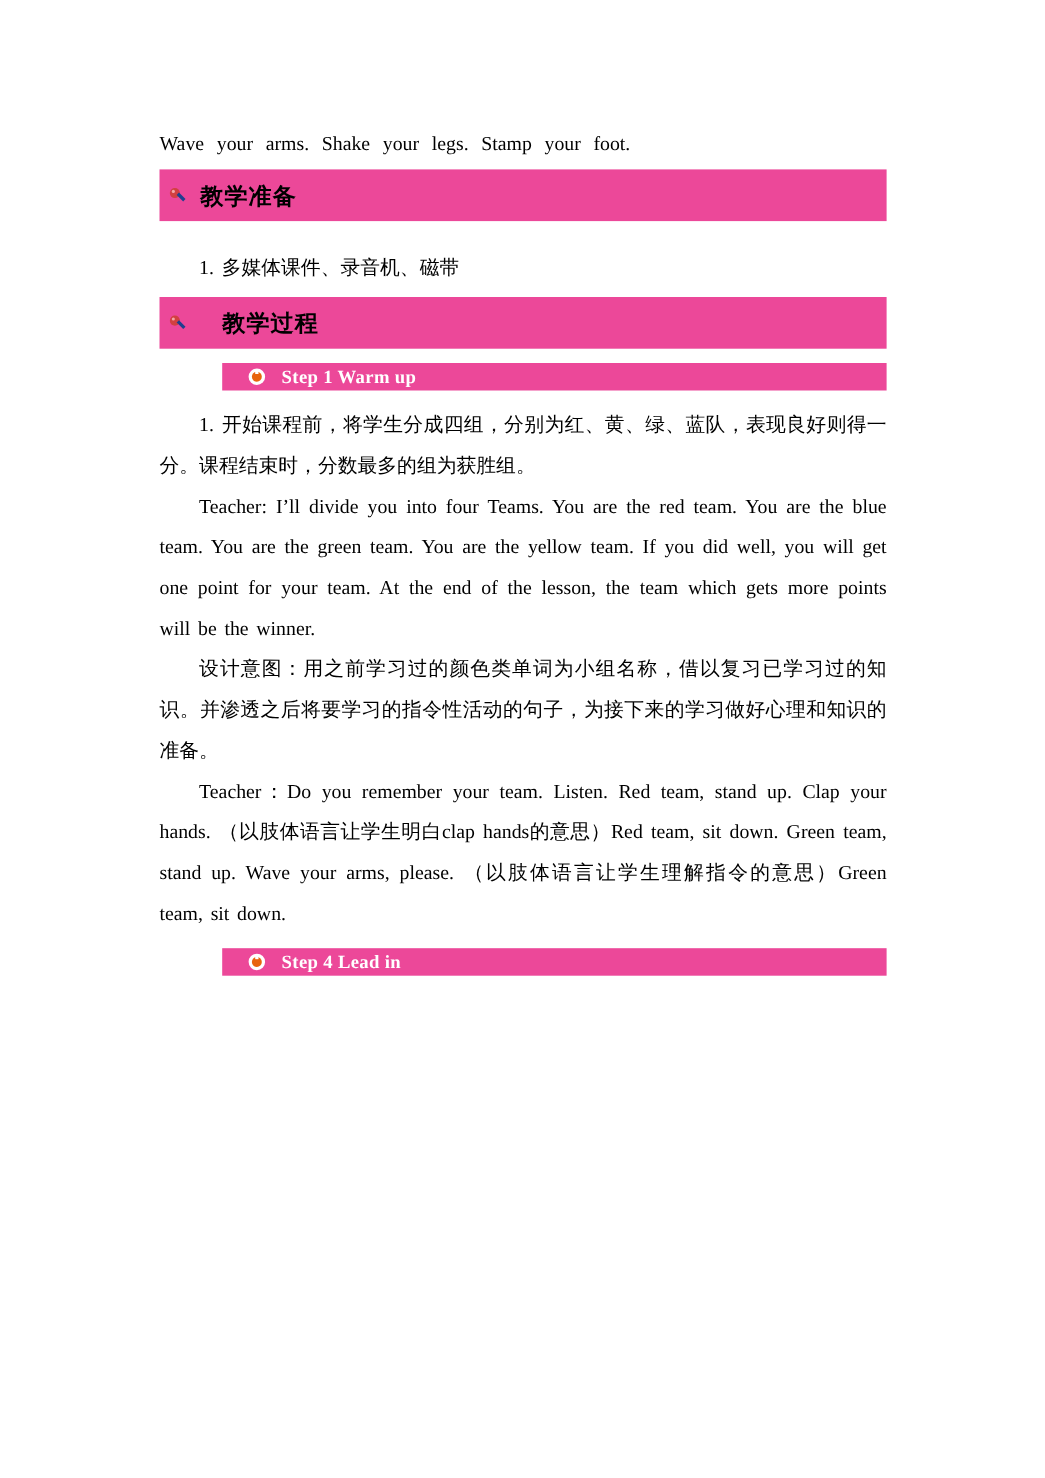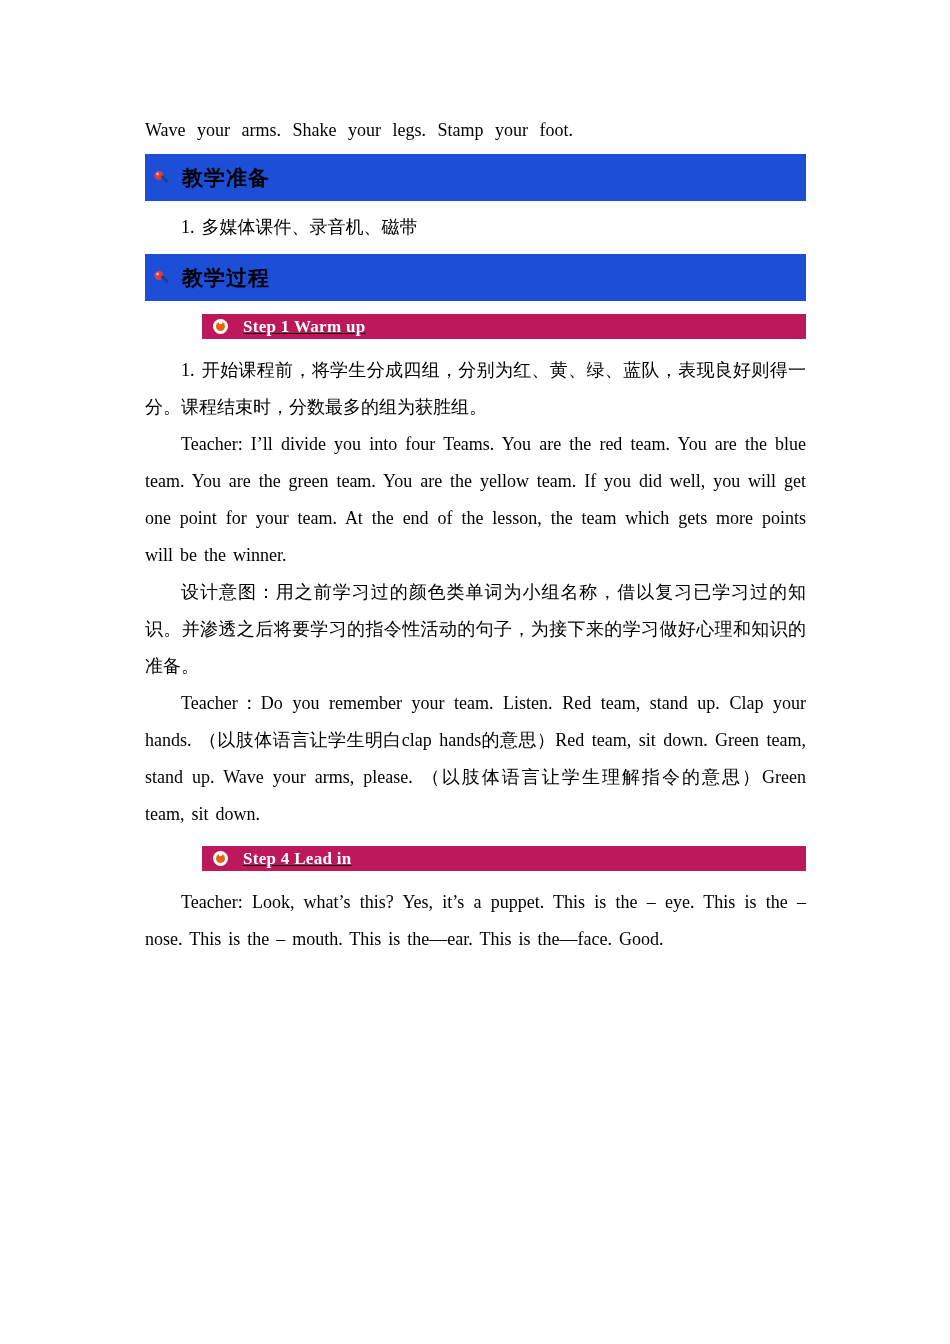--- a/index.html
+++ b/index.html
@@ -32,46 +32,45 @@
     word-spacing: 2.5px;
   }
   .indent { text-indent: 36px; }
   .spread { word-spacing: 7px; }
 
   
   .cyan-banner {
     display: flex;
     align-items: center;
     height: 47px;
-    background: #1d4ed8;
+    background: #ec4899;
     margin-top: 5px;
     padding-left: 7px;
   }
   .cyan-banner .section-title {
     font-family: "Liberation Sans", "DejaVu Sans", sans-serif;
     font-weight: bold;
     font-size: 21px;
     color: #000000;
     margin-left: 12px;
     letter-spacing: 1px;
   }
   .pin-icon { display: inline-flex; width: 18px; height: 18px; }
 
-  .prep-items { margin-top: 8px; }
-  .banner-gap { margin-top: 8px; }
+  .prep-items { margin-top: 24px; }
+  .banner-gap { margin-top: 8px; gap: 20px; }
 
   
   .step-banner {
     display: flex;
     align-items: center;
     height: 25px;
-    background: #be185d;
+    background: #ec4899;
     margin: 13px 0 13px 57px;
-    padding-left: 11px;
-    text-decoration: underline;
+    padding-left: 24px;
   }
   .step-banner .step-label {
     color: #ffffff;
     font-weight: bold;
     font-size: 17px;
     margin-left: 15px;
     letter-spacing: 0.3px;
   }
   .step-icon {
     position: relative;
@@ -144,17 +143,16 @@
     <p class="body-text indent">1. 开始课程前，将学生分成四组，分别为红、黄、绿、蓝队，表现良好则得一分。课程结束时，分数最多的组为获胜组。</p>
     <p class="body-text indent">Teacher: I’ll divide you into four Teams. You are the red team. You are the blue team. You are the green team. You are the yellow team. If you did well, you will get one point for your team. At the end of the lesson, the team which gets more points will be the winner.</p>
     <p class="body-text indent">设计意图：用之前学习过的颜色类单词为小组名称，借以复习已学习过的知识。并渗透之后将要学习的指令性活动的句子，为接下来的学习做好心理和知识的准备。</p>
     <p class="body-text indent">Teacher：Do you remember your team. Listen. Red team, stand up. Clap your hands. （以肢体语言让学生明白clap hands的意思）Red team, sit down. Green team, stand up. Wave your arms, please. （以肢体语言让学生理解指令的意思）Green team, sit down.</p>
 
     <div class="step-banner">
       <span class="step-icon"></span>
       <span class="step-label">Step 4 Lead in</span>
     </div>
 
-    <p class="body-text indent">Teacher: Look, what’s this? Yes, it’s a puppet. This is the – eye. This is the – nose. This is the – mouth. This is the—ear. This is the—face. Good.</p>
 
 
   </div>
 </div>
 
 </body></html>

